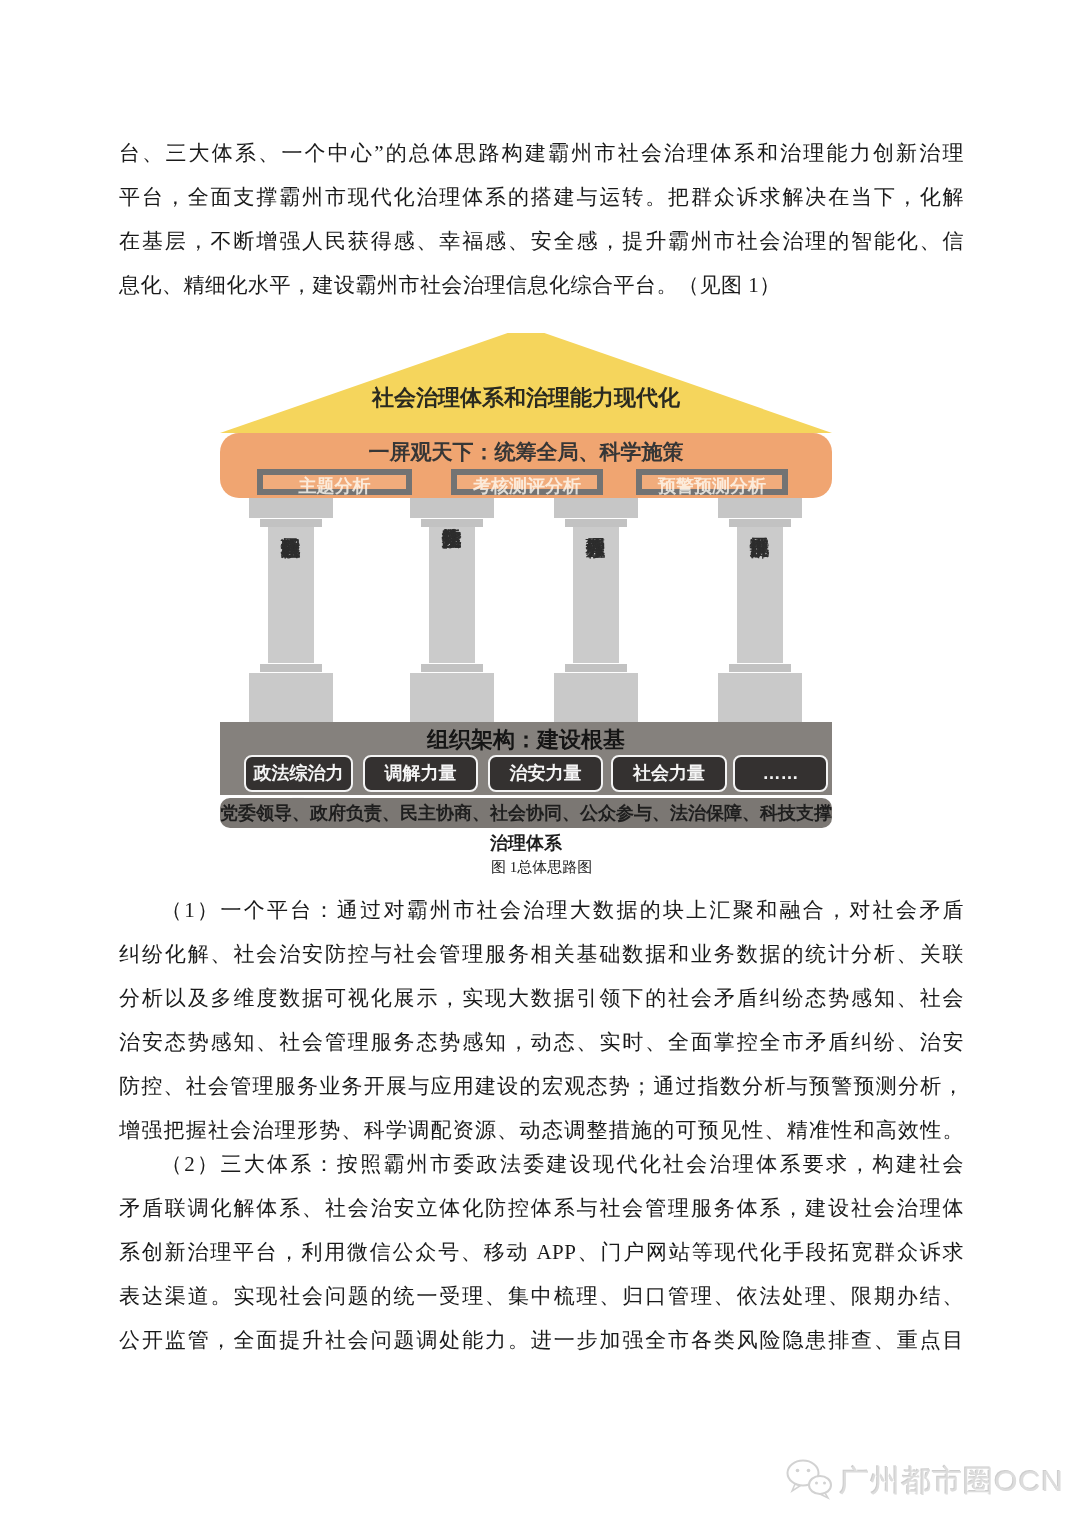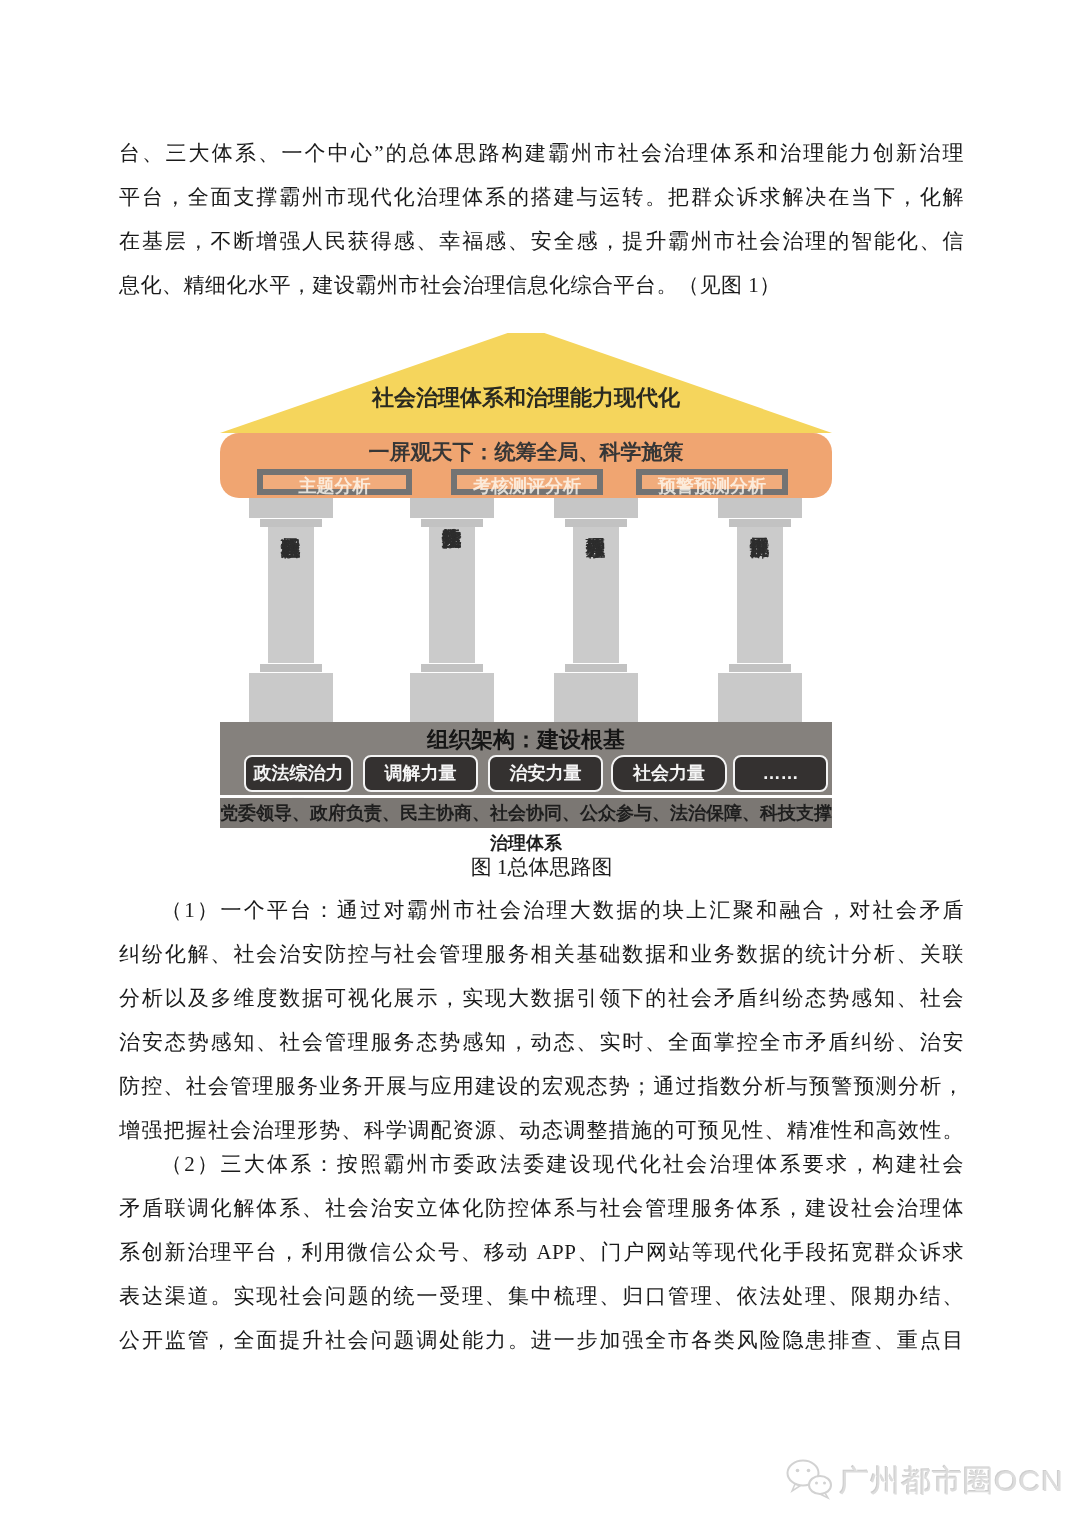--- a/index.html
+++ b/index.html
@@ -22,21 +22,21 @@
     letter-spacing:0.5px;
     white-space:normal;
   }
   .line.end{text-align-last:left;}
   .line.indent{text-indent:2em;}
   .intro{top:131px;}
   .para1{top:888px;}
   .para2{top:1142px;}
   .caption{
     position:absolute;left:119px;top:845px;width:845px;
-    text-align:center;font-size:21px;line-height:44px;
+    text-align:center;font-size:15px;line-height:44px;
   }
   
   .figure{position:absolute;left:220px;top:333px;width:612px;height:497px;}
   .figure *{box-sizing:border-box;}
   .sans{font-family:"Liberation Sans","DejaVu Sans",sans-serif;}
   .roof{
     position:absolute;top:0;left:0;width:612px;height:100px;
     background:#F5D55C;
     clip-path:polygon(47% 0%,53% 0%,100% 100%,0% 100%);
   }
@@ -89,26 +89,26 @@
     text-align:center;font-weight:bold;font-size:22px;color:#151515;
   }
   .fbox{
     position:absolute;top:33px;height:37px;
     background:#343130;border:2px solid #F4F4F4;border-radius:8px;
     color:#F5F5F5;font-weight:bold;font-size:18px;line-height:33px;text-align:center;
   }
   .fbox1{left:24px; width:109px;}
   .fbox2{left:143px;width:115px;}
   .fbox3{left:268px;width:115px;}
-  .fbox4{left:391px;width:116px;border-radius:13px;}
+  .fbox4{left:391px;width:116px;}
   .fbox5{left:513px;width:95px;}
   .base-footer{
     position:absolute;top:465px;left:0;width:612px;height:30px;
     background:#7B7773;color:#1E1E1E;
-    text-align:center;font-size:18px;line-height:30px;font-weight:bold;
+    text-align:center;font-size:18px;line-height:30px;font-weight:bold;border-radius:10px;
   }
   
   .watermark{
     position:absolute;right:16px;top:1458px;
     display:flex;align-items:center;gap:6px;
     color:#d6d6d6;
   }
   .watermark-text{
     font-family:"Liberation Sans","DejaVu Sans",sans-serif;
     font-size:30px;letter-spacing:1px;

